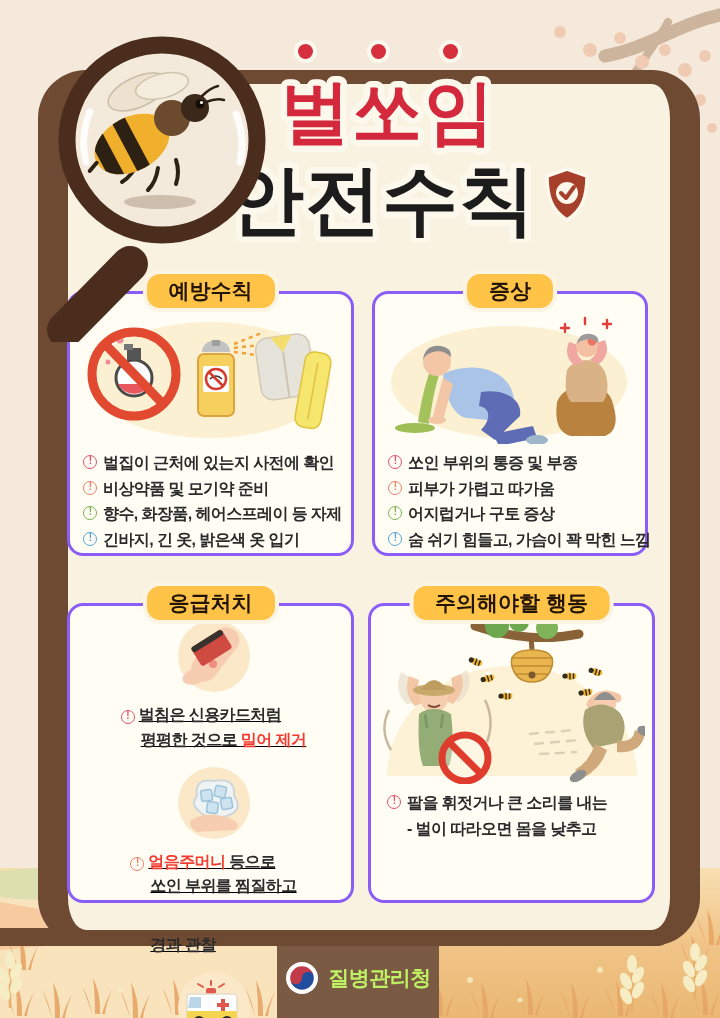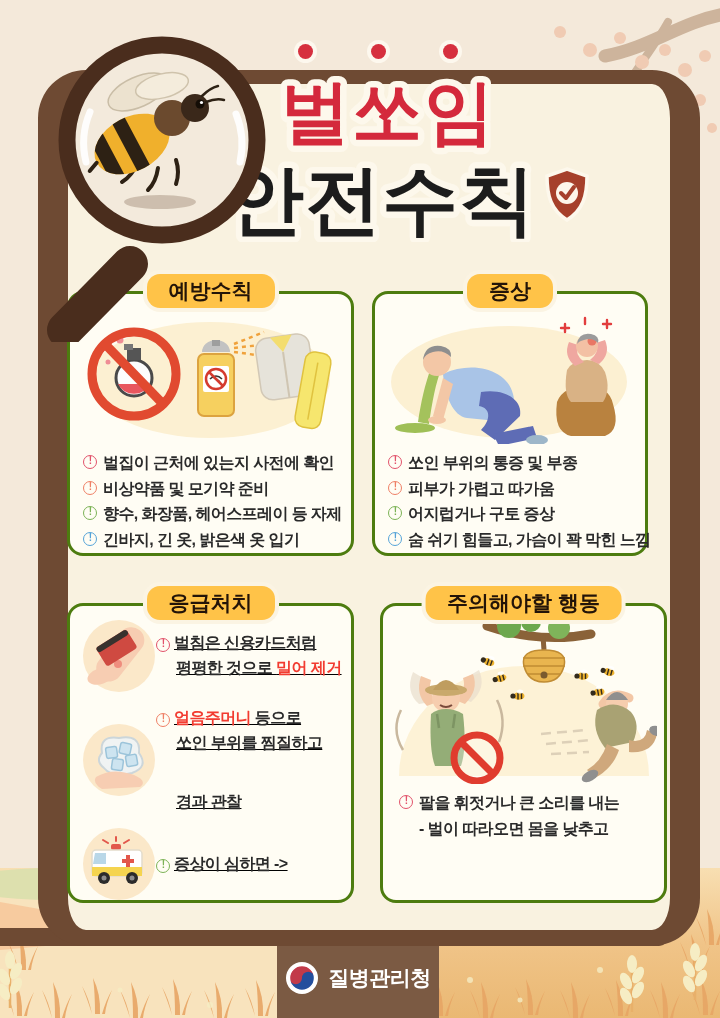--- a/index.html
+++ b/index.html
@@ -14,45 +14,45 @@
   .field{position:absolute; left:0; bottom:0; width:720px; height:168px;}
   .bottom-bar{
     position:absolute; left:0; top:928px; width:668px; height:18px;
     background:#6e4a33; border-radius:0 10px 10px 0; z-index:3;
   }
   .post{
     position:absolute; left:277px; top:938px; width:162px; height:80px;
     background:#7b5a43; z-index:2;
     display:flex; align-items:center; justify-content:center; gap:9px;
   }
-  .post .agency{color:#ffffff; font-size:21px; font-weight:600; letter-spacing:-0.5px;}
+  .post .agency{color:#bef264; font-size:21px; font-weight:600; letter-spacing:-0.5px;}
   
   .sign-frame{
     position:absolute; left:38px; top:70px; width:662px; height:876px;
     box-sizing:border-box;
     border:solid #6e4a33; border-width:14px 30px 16px 30px;
     border-radius:48px; background:#f9f2e0; z-index:4;
   }
   
   .pin{
     position:absolute; width:15px; height:15px; border-radius:50%;
     background:#d6303f; box-shadow:0 0 0 4px #fdf8ee; z-index:6;
   }
   .title-svg{position:absolute; left:190px; top:56px; z-index:6;}
   .shield{position:absolute; left:541px; top:166px; z-index:7;}
   .magnifier{position:absolute; left:20px; top:22px; z-index:8;}
   
   .card{
     position:absolute; box-sizing:border-box; z-index:5;
-    background:#fffdf4; border:3px solid #4d7c0f; border-radius:16px;
+    background:#fffdf4; border:3px solid #8b5cf6; border-radius:16px;
   }
   .card1{left:67px;  top:291px; width:287px; height:265px;}
   .card2{left:372px; top:291px; width:276px; height:265px;}
   .card3{left:67px;  top:603px; width:287px; height:300px;text-decoration:underline;}
-  .card4{left:380px; top:603px; width:287px; height:300px;}
+  .card4{left:368px; top:603px; width:287px; height:300px;}
   .badge{
     position:absolute; top:-20px; left:50%; transform:translateX(-50%);
     background:#ffc348; border-radius:13px; padding:3px 22px;
     font-size:21px; font-weight:800; color:#231408; white-space:nowrap;
     box-shadow:0 0 0 4px #fbf4e3; z-index:6;
   }
   .illus{display:block; margin:16px auto 0;}
   .card ul{list-style:none; margin:6px 0 0; padding:0 8px 0 13px;}
   .card li{
     display:flex; align-items:flex-start; gap:6px;
@@ -60,21 +60,21 @@
     line-height:1.6; letter-spacing:-0.6px; white-space:nowrap;
   }
   .bullet{
     flex:0 0 auto; box-sizing:border-box; width:14px; height:14px; margin-top:5px;
     border-radius:50%; border:1.6px solid currentColor;
     font-size:10px; font-weight:800; line-height:10.5px; text-align:center;
   }
   .c-red{color:#e2526b;} .c-org{color:#ef8066;} .c-grn{color:#7cb356;} .c-blu{color:#56a4d8;}
   .red{color:#f23b30; font-weight:800;}
   
-  .aid-row{display:flex; align-items:center; gap:0; padding:0 6px 0 12px; margin-top:13px;}
+  .aid-row{display:flex; align-items:center; gap:10px; padding:0 6px 0 12px; margin-top:13px;flex-direction:column;}
   .aid-row:first-of-type{margin-top:18px;}
   .aid-text{font-size:16px; font-weight:600; color:#2a2a2a; line-height:1.55; letter-spacing:-0.6px;}
   .aid-text .line{white-space:nowrap;}
   .aid-text .bullet{display:inline-block; vertical-align:1px; margin-right:4px;}
   
   .caution-text{padding:6px 8px 0 16px; font-size:16px; font-weight:600; color:#2a2a2a; line-height:1.62; letter-spacing:-0.6px;}
   .caution-text .line{white-space:nowrap; display:flex; gap:6px;}
   .caution-text .indent1{padding-left:20px; display:block;}
   .caution-text .indent2{padding-left:32px; display:block;}
 </style>

